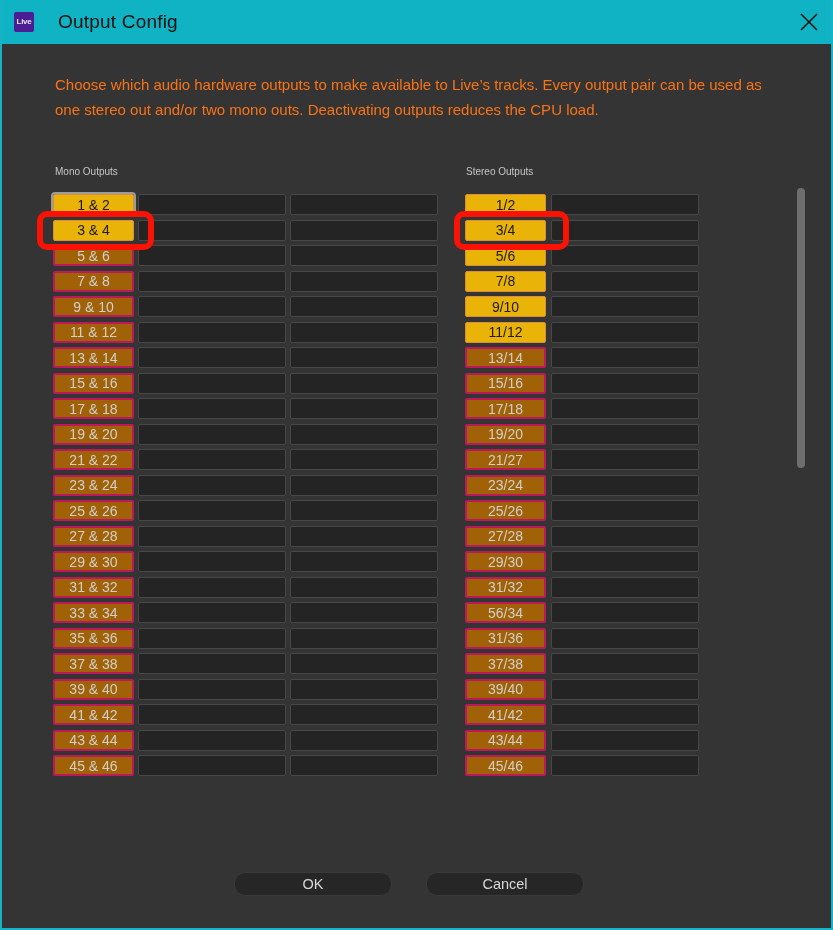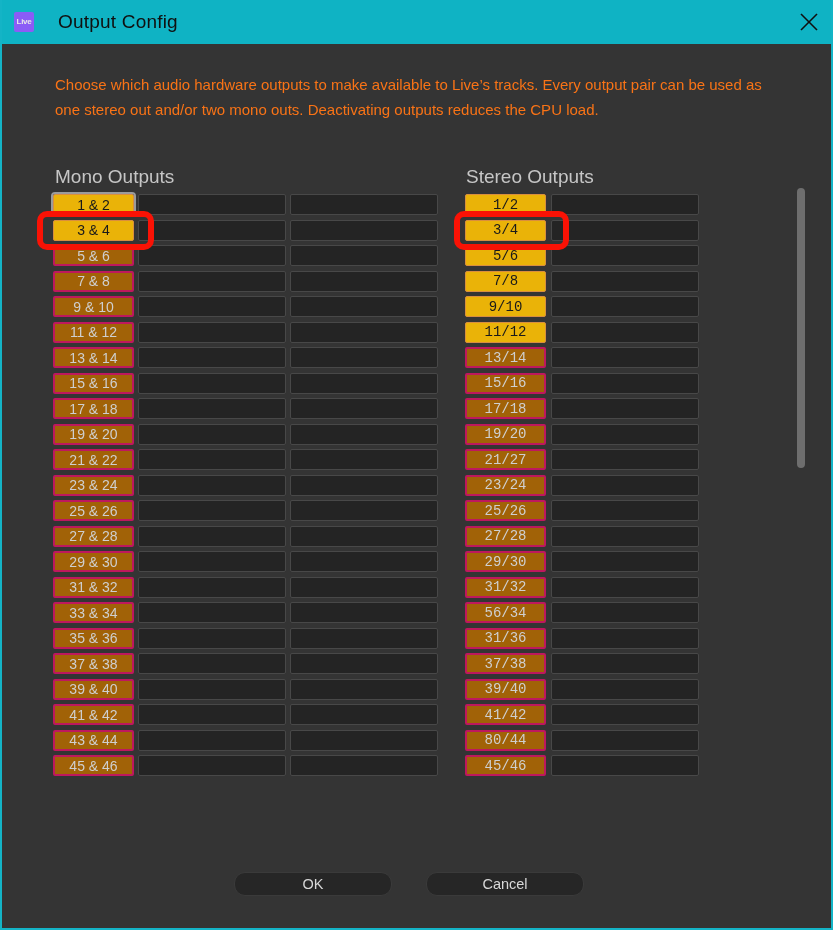--- a/index.html
+++ b/index.html
@@ -33,21 +33,21 @@
     left: 0; top: 0;
     width: 833px;
     height: 44px;
     background: #0fb3c4;
     display: flex;
     align-items: center;
   }
   #app-icon {
     width: 20px; height: 20px;
     margin-left: 12px;
-    background: #8b5cf6;
+    background: #4c1d95;
     border-radius: 2px;
     display: flex;
     align-items: center;
     justify-content: center;
     flex: none;
   }
   #app-icon .glyph {
     color: #e8e8e8;
     font-size: 8px;
     font-weight: bold;
@@ -81,21 +81,21 @@
     width: 720px;
     color: #f97316;
     font-size: 15px;
     line-height: 25px;
   }
 
   
   .col-header {
     position: absolute;
     color: #c6c6c6;
-    font-size: 19px;
+    font-size: 10px;
     top: 166px;
   }
   #mono-header { left: 53px; }
   #stereo-header { left: 464px; }
 
   
   .list {
     position: absolute;
     top: 194px;
   }
@@ -118,21 +118,21 @@
     align-items: center;
     justify-content: center;
     font-size: 14px;
     background: #a16207;
     border: 2px solid #be185d;
     color: #cfcfcf;
     cursor: pointer;
     user-select: none;
   }
   #mono-list .chip { width: 81px; }
-  #stereo-list .chip { width: 81px; font-family: Liberation Mono, monospace; }
+  #stereo-list .chip { width: 81px; }
 
   .chip.on {
     background: #eab308;
     border: 1px solid #d98e3e;
     color: #1a1a1a;
   }
   .chip.focused {
     outline: 2px solid #9b9b9b;
     outline-offset: 0px;
   }
@@ -419,21 +419,21 @@
       </div>
       <div class="row">
         <div class="chip">39/40</div>
         <div class="field f1"></div>
       </div>
       <div class="row">
         <div class="chip">41/42</div>
         <div class="field f1"></div>
       </div>
       <div class="row">
-        <div class="chip">80/44</div>
+        <div class="chip">43/44</div>
         <div class="field f1"></div>
       </div>
       <div class="row">
         <div class="chip">45/46</div>
         <div class="field f1"></div>
       </div>
     </div>
 
   <div id="scrollbar-track">
     <div id="scrollbar-thumb"></div>

